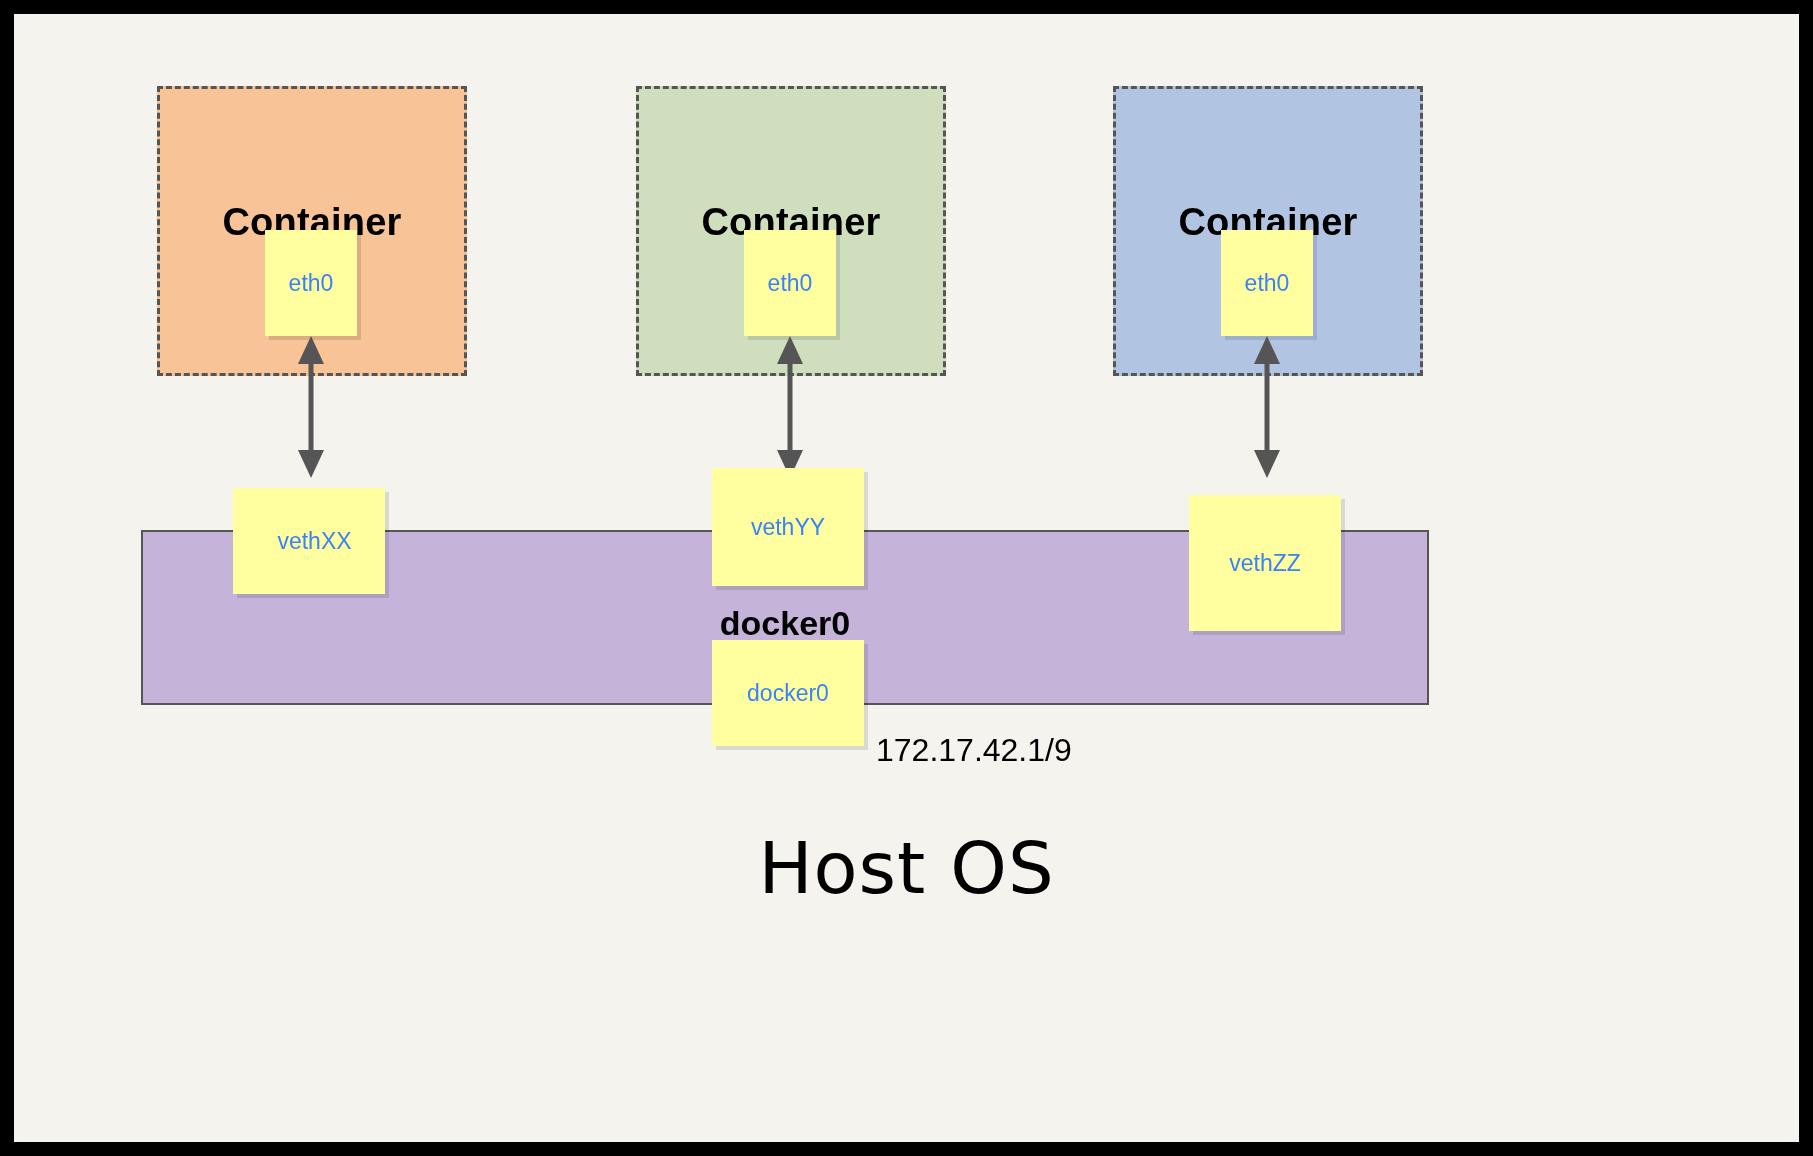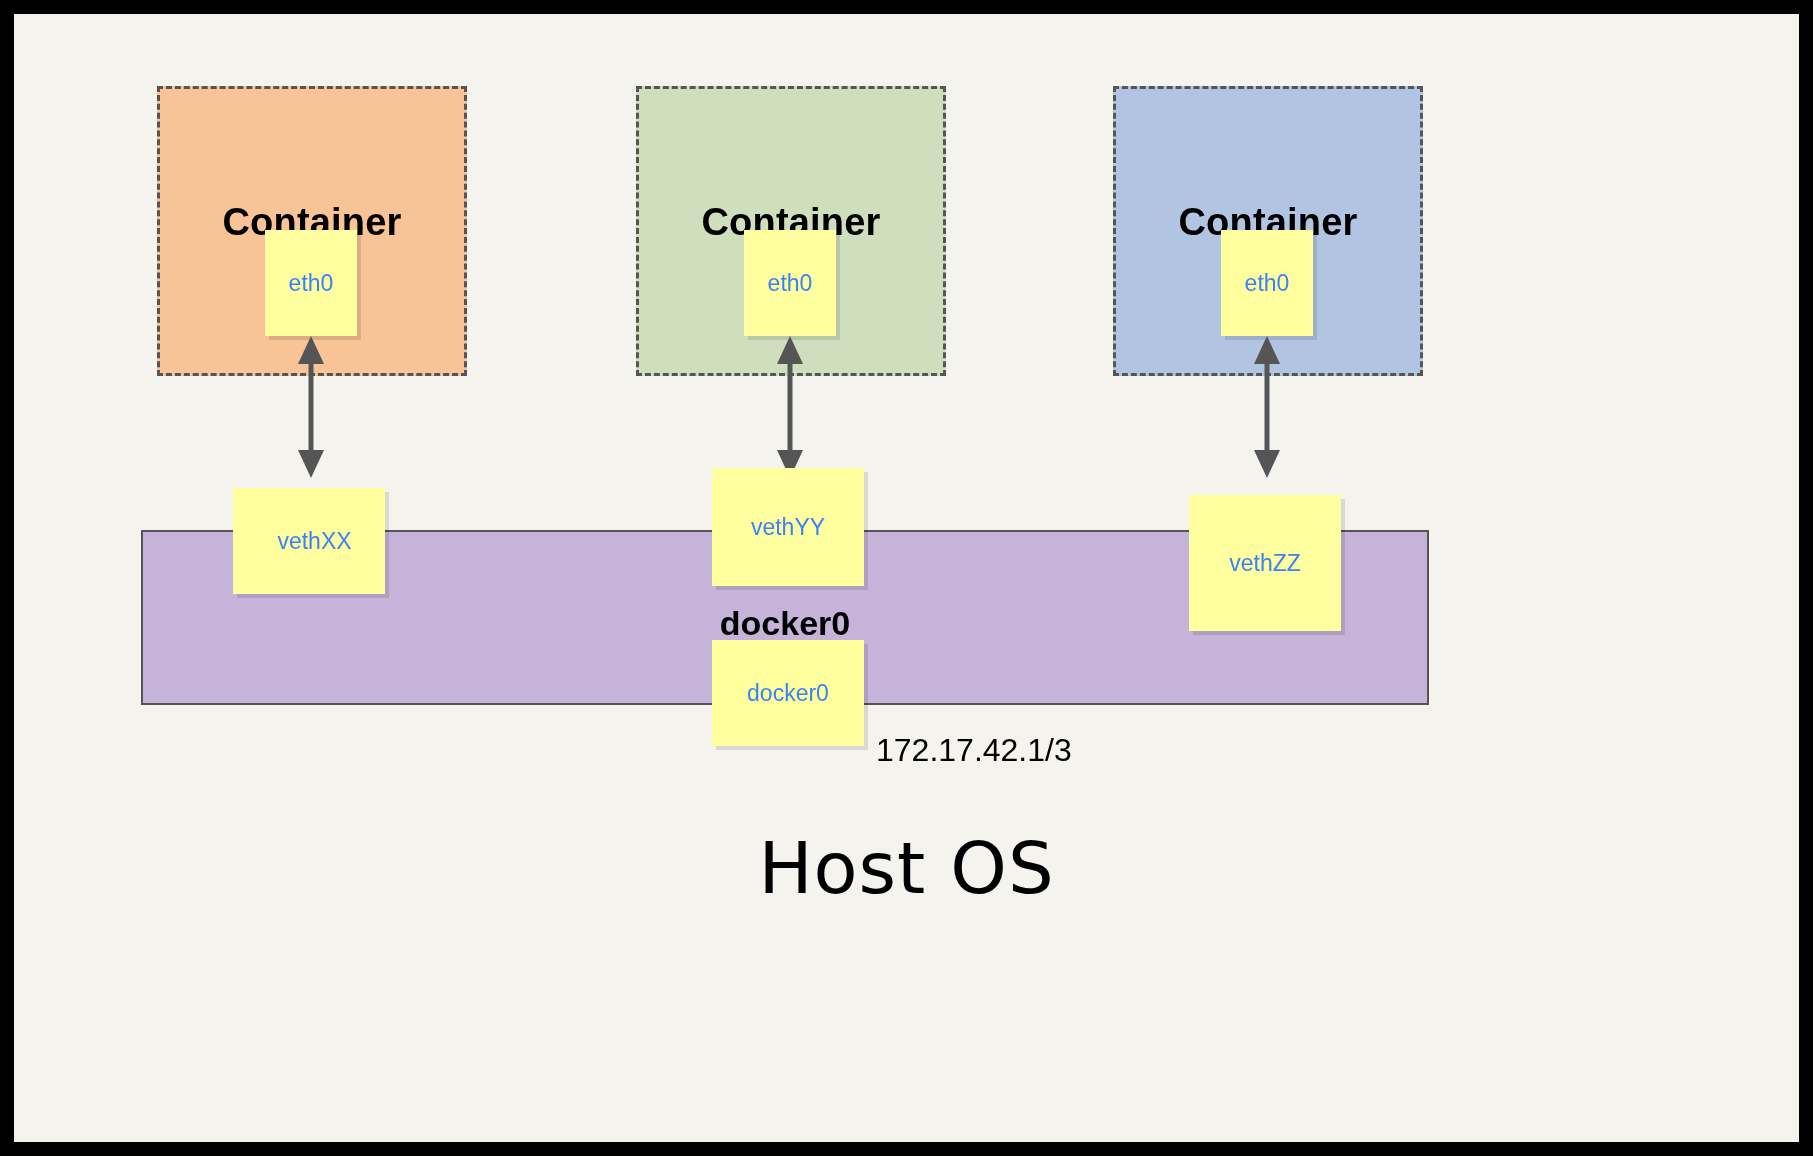--- a/index.html
+++ b/index.html
@@ -165,18 +165,18 @@
       <span>vethYY</span>
     </div>
     <div class="note" style="left:1175px; top:454px; width:152px; height:136px;margin-top:27px;">
       <span>vethZZ</span>
     </div>
 
     <div class="note" style="left:698px; top:626px; width:152px; height:106px;">
       <span>docker0</span>
     </div>
 
-    <div id="ip-label">172.17.42.1/3</div>
+    <div id="ip-label">172.17.42.1/9</div>
 
     <div id="host-os-caption">Host OS</div>
 
   </div>
 </div>
 
 </body></html>

